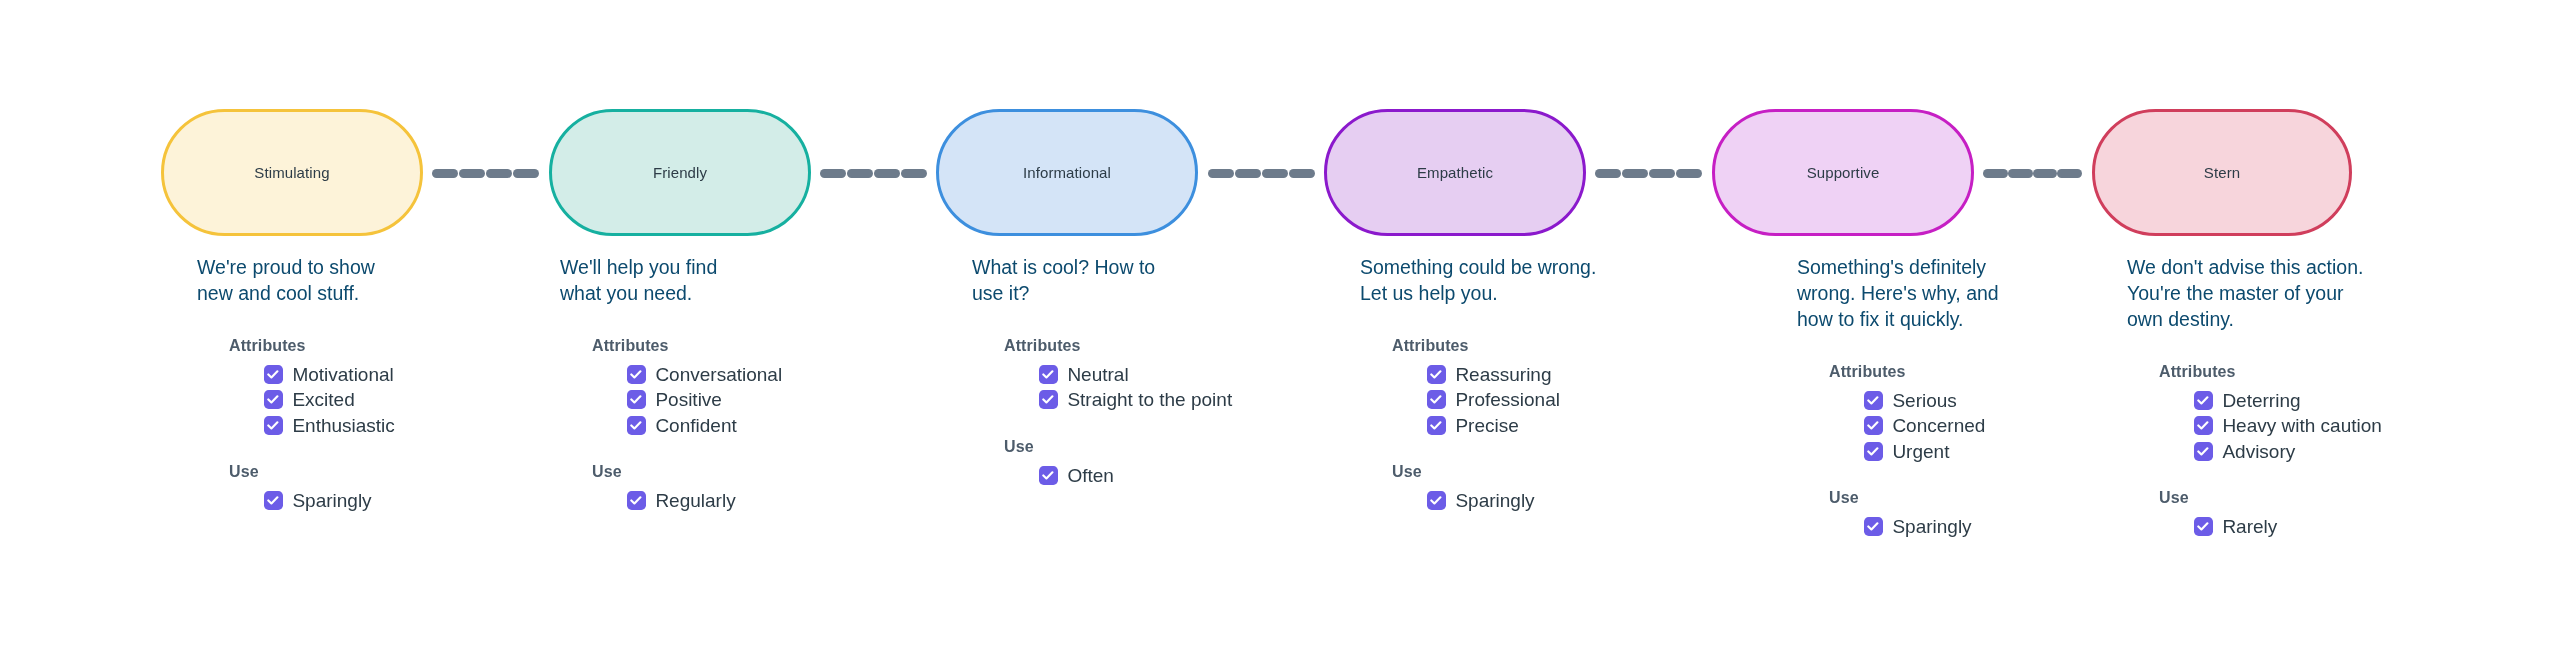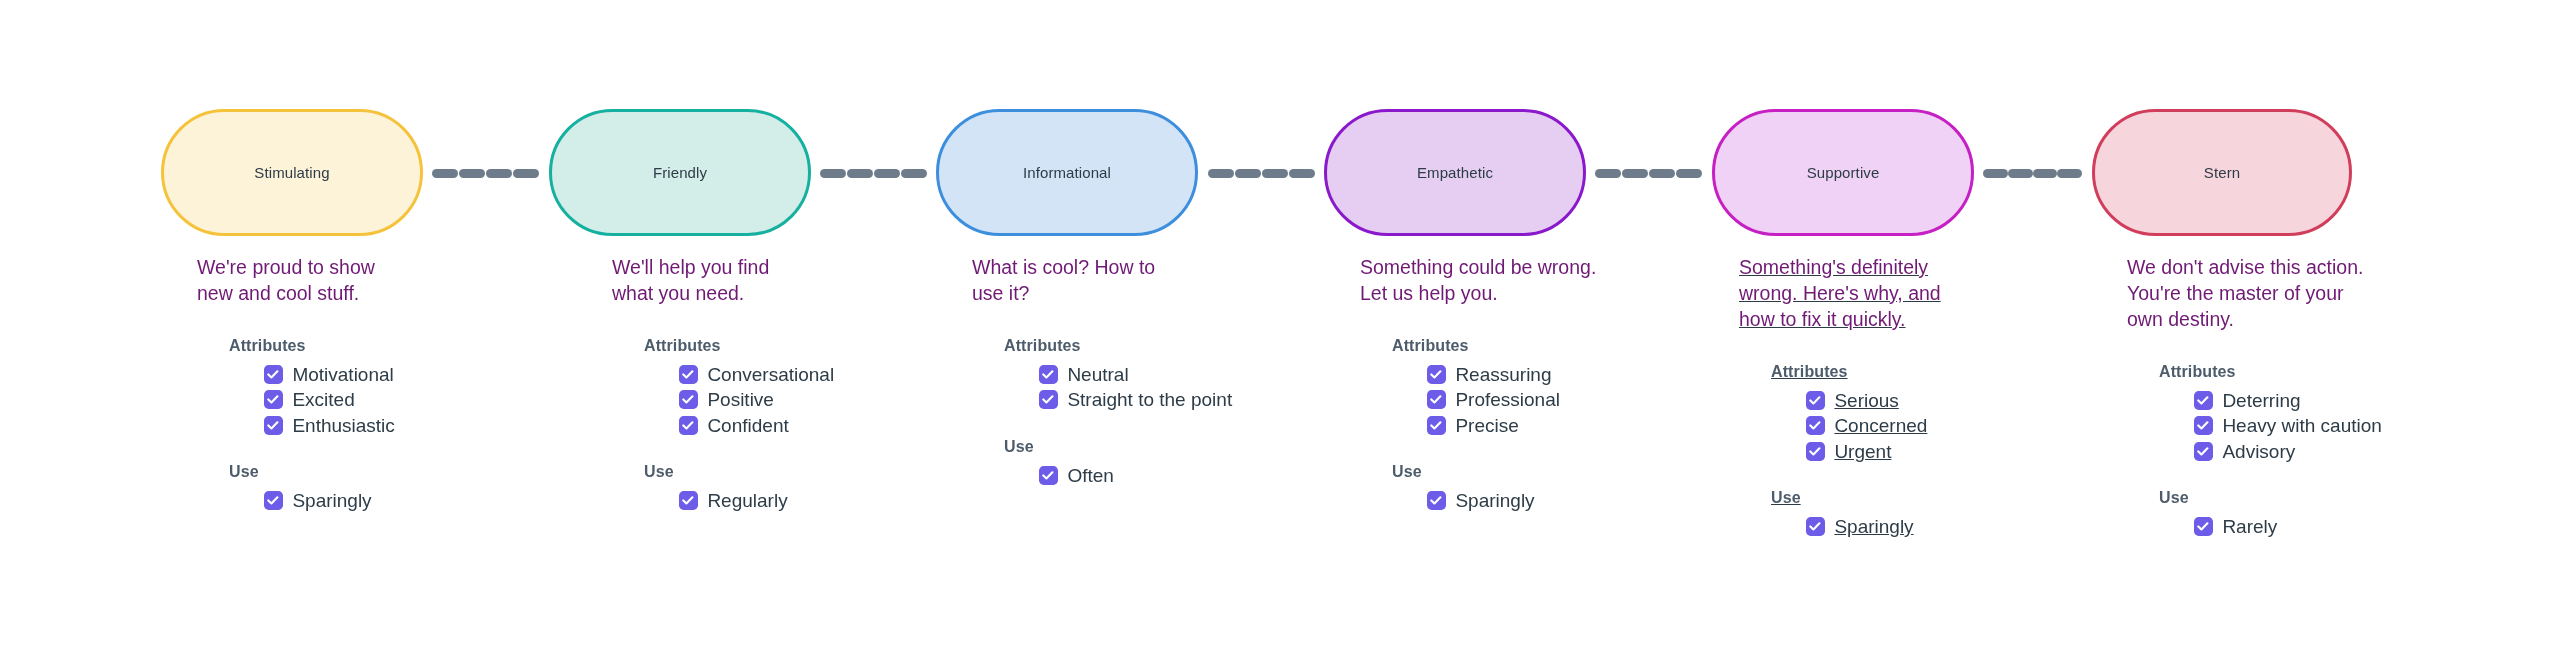--- a/index.html
+++ b/index.html
@@ -70,21 +70,21 @@
 
   
   .column {
     position: absolute;
     top: 254px;
     width: 315px;
   }
   .desc {
     font-size: 19.5px;
     line-height: 26px;
-    color: #701a75;
+    color: #0c4a6e;
     white-space: pre-line;
     margin: 0 0 0 0;
   }
 
   .groups {
     margin-top: 31px;
     margin-left: 32px;
   }
   .group + .group {
     margin-top: 25px;
@@ -215,21 +215,21 @@
               <span class="checkbox" style="background: rgb(108, 92, 231);">
                 <svg width="12" height="10.7" viewBox="0 0 18 16" aria-hidden="true">
                   <path d="M2 8.2 L6.6 12.6 L15.6 3.4" fill="none" stroke="#FFFFFF" stroke-width="3.2" stroke-linecap="round" stroke-linejoin="round"></path>
                 </svg>
               </span>
               <span class="check-label">Sparingly</span>
             </div>
           </div>
         </div>
       </div>
-      <div class="column" style="left: 612px;">
+      <div class="column" style="left: 560px;">
         <p class="desc">We'll help you find
 what you need.</p>
         <div class="groups">
           <div class="group">
             <div class="group-title">Attributes</div>
             <div class="check-row">
               <span class="checkbox" style="background: rgb(108, 92, 231);">
                 <svg width="12" height="10.7" viewBox="0 0 18 16" aria-hidden="true">
                   <path d="M2 8.2 L6.6 12.6 L15.6 3.4" fill="none" stroke="#FFFFFF" stroke-width="3.2" stroke-linecap="round" stroke-linejoin="round"></path>
                 </svg>
@@ -339,21 +339,21 @@
               <span class="checkbox" style="background: rgb(108, 92, 231);">
                 <svg width="12" height="10.7" viewBox="0 0 18 16" aria-hidden="true">
                   <path d="M2 8.2 L6.6 12.6 L15.6 3.4" fill="none" stroke="#FFFFFF" stroke-width="3.2" stroke-linecap="round" stroke-linejoin="round"></path>
                 </svg>
               </span>
               <span class="check-label">Sparingly</span>
             </div>
           </div>
         </div>
       </div>
-      <div class="column" style="left: 1739px; text-decoration: underline;">
+      <div class="column" style="left: 1797px;">
         <p class="desc">Something's definitely
 wrong. Here's why, and
 how to fix it quickly.</p>
         <div class="groups">
           <div class="group">
             <div class="group-title">Attributes</div>
             <div class="check-row">
               <span class="checkbox" style="background: rgb(108, 92, 231);">
                 <svg width="12" height="10.7" viewBox="0 0 18 16" aria-hidden="true">
                   <path d="M2 8.2 L6.6 12.6 L15.6 3.4" fill="none" stroke="#FFFFFF" stroke-width="3.2" stroke-linecap="round" stroke-linejoin="round"></path>

